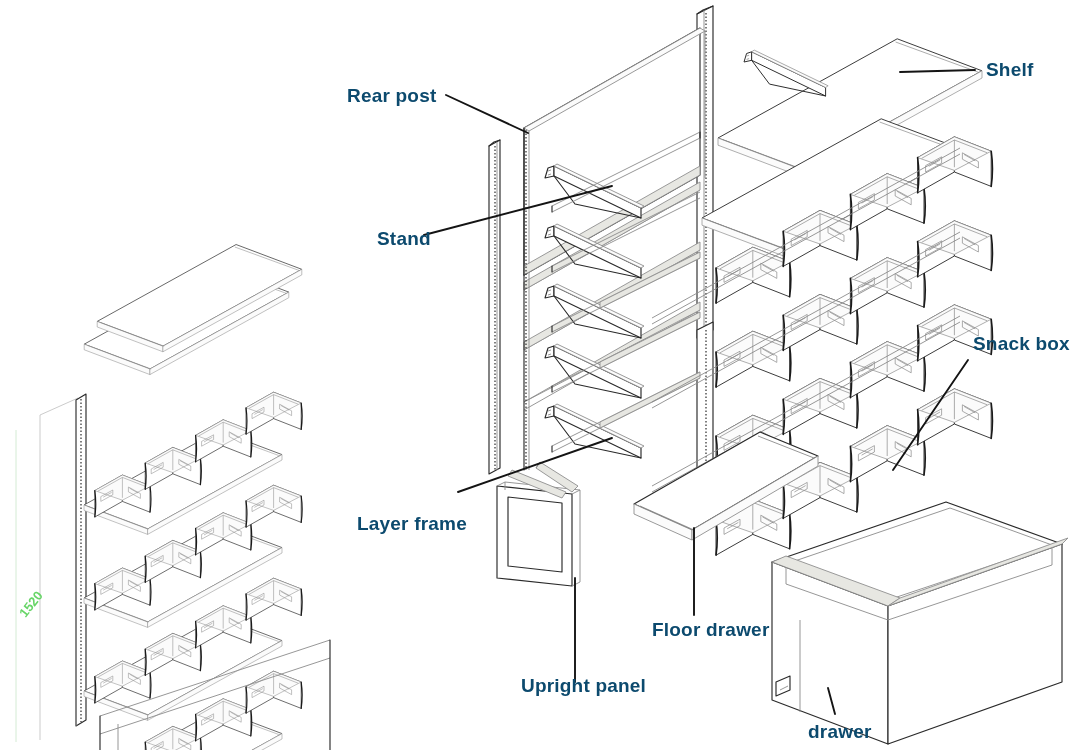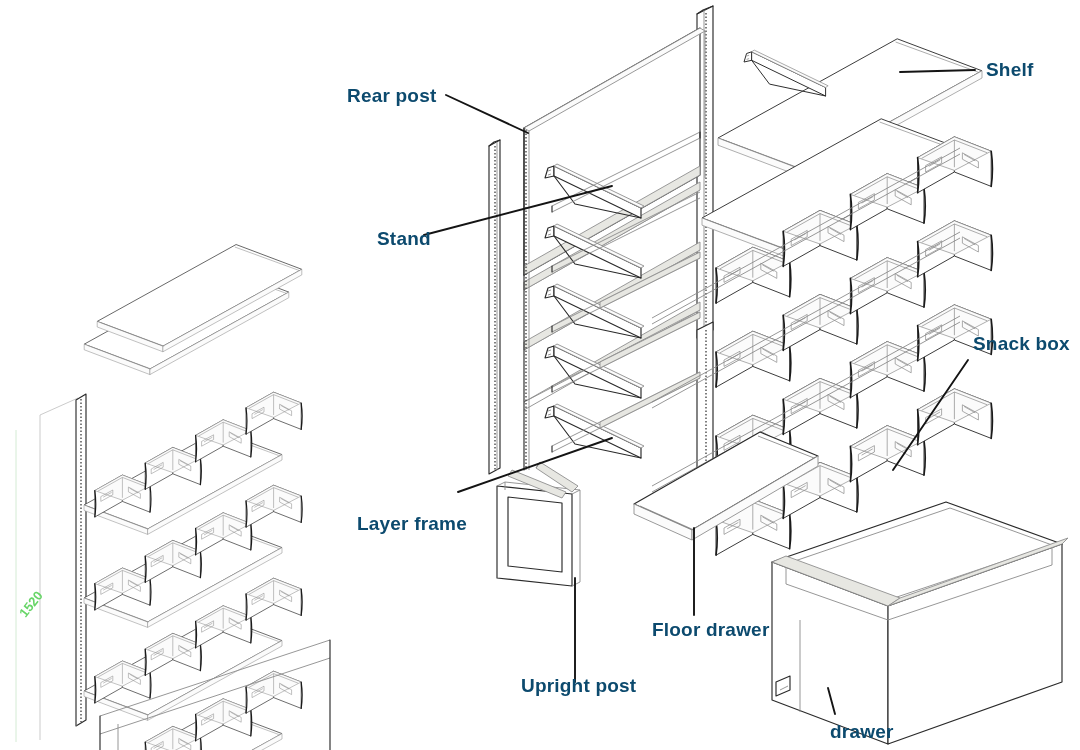--- a/index.html
+++ b/index.html
@@ -337,25 +337,25 @@
     <path class="lead" d="M835,714 L828,688"></path>
   </g>
 </svg>
 
 <div class="lbl" style="left:347px;top:86px;">Rear post</div>
 
 <div class="lbl" style="left:377px;top:229px;">Stand</div>
 
 <div class="lbl" style="left:357px;top:486px;margin-top:28px;">Layer frame</div>
 
-<div class="lbl" style="left:521px;top:676px;">Upright post</div>
+<div class="lbl" style="left:521px;top:676px;">Upright panel</div>
 
 <div class="lbl" style="left:986px;top:60px;">Shelf</div>
 
 <div class="lbl" style="left:973px;top:334px;">Snack box</div>
 
 <div class="lbl" style="left:652px;top:620px;">Floor drawer</div>
 
-<div class="lbl" style="left:808px;top:722px;margin-left:22px;">drawer</div>
+<div class="lbl" style="left:808px;top:722px;">drawer</div>
 
 <div class="dim" style="left:22px;top:608px;">1520</div>
 
 </div>
 
 </body></html>

